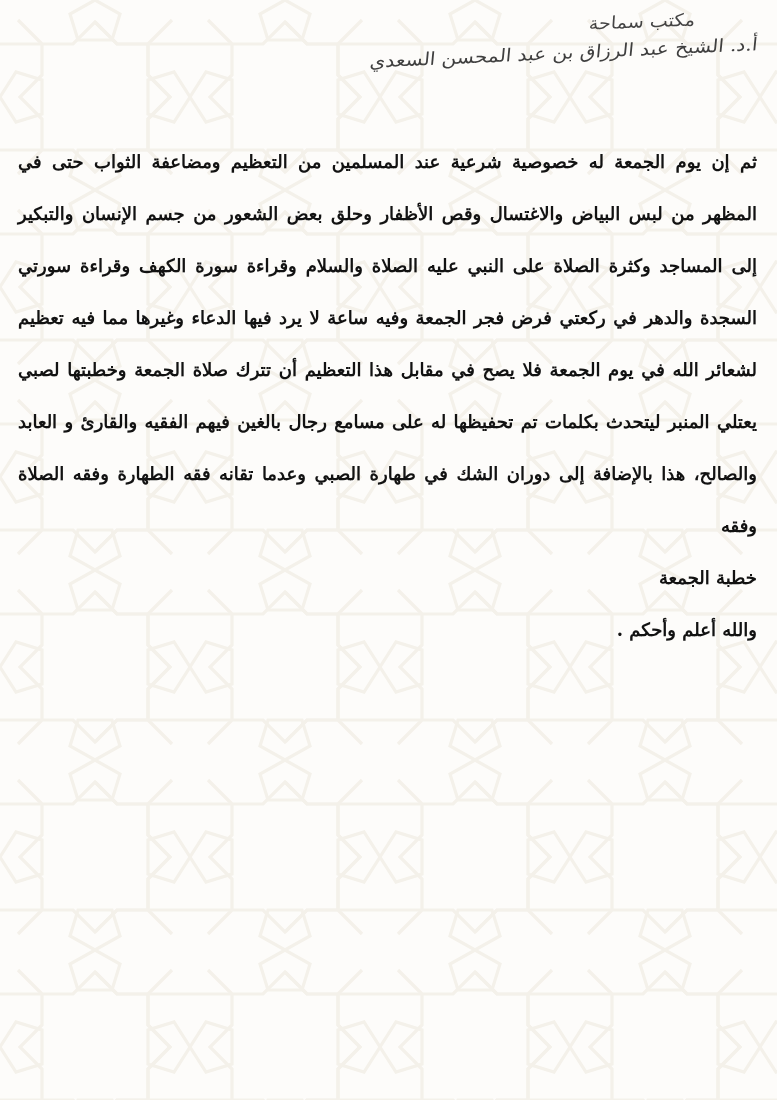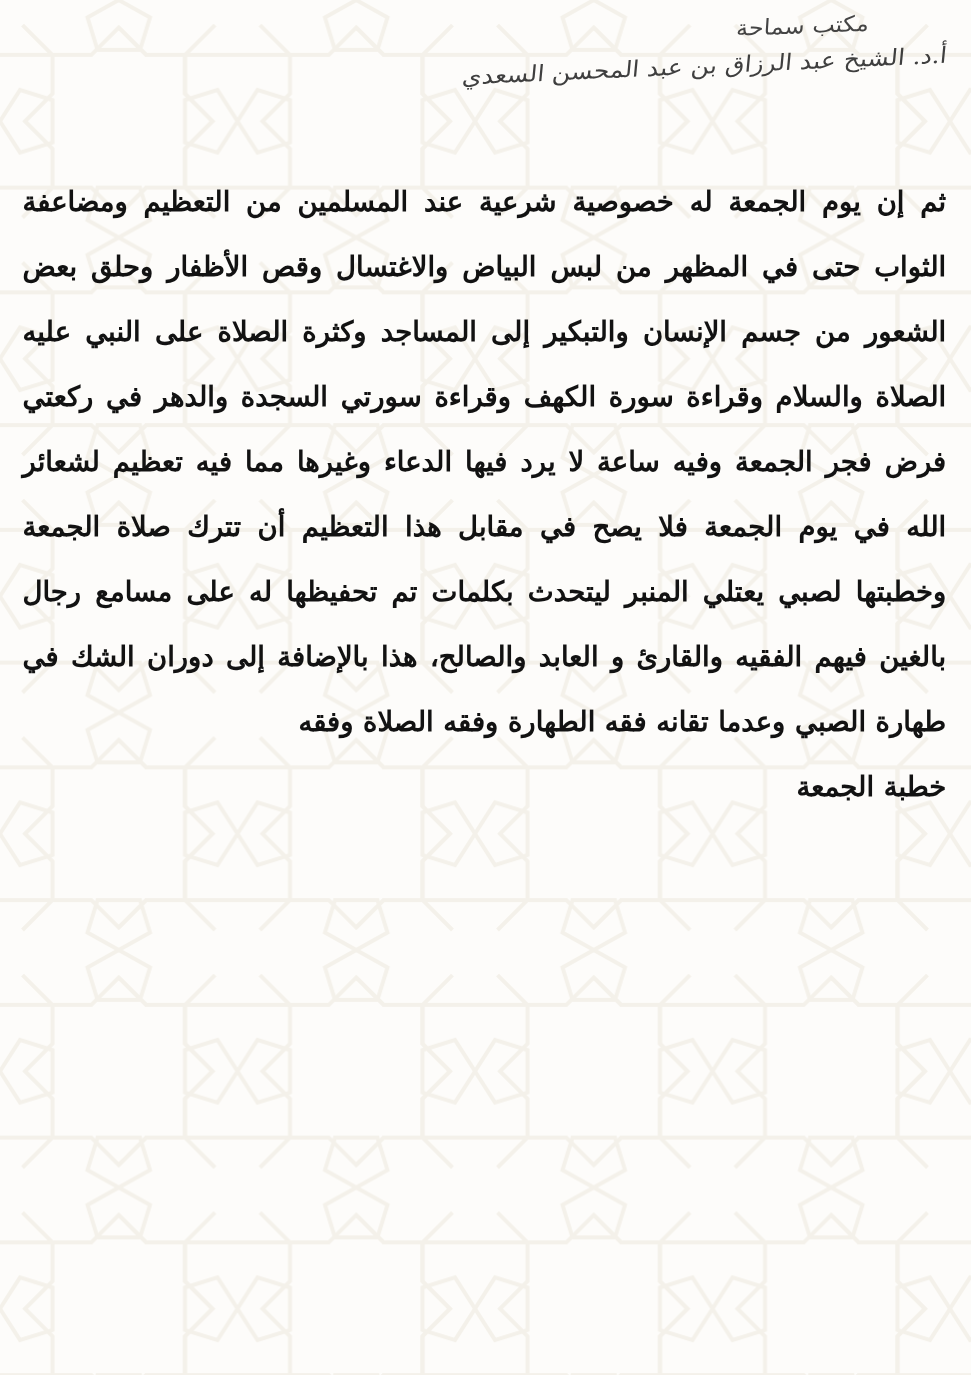--- a/index.html
+++ b/index.html
@@ -79,21 +79,21 @@
   #body-copy {
     position: absolute;
     top: 136px;
     right: 20px;
     left: 18px;
     direction: rtl;
     text-align: justify;
     text-align-last: right;
     color: #121212;
     font-family: "DejaVu Serif", "Liberation Serif", serif;
-    font-size: 22px;
+    font-size: 18px;
     line-height: 52px;
     font-weight: 600;
   }
 
   .para {
     margin: 0;
     text-align: justify;
     text-align-last: right;
   }
 
@@ -149,16 +149,17 @@
   </header>
 
   <main id="body-copy">
 
     <p class="para tail-right">ثم إن يوم الجمعة له خصوصية شرعية عند المسلمين من التعظيم ومضاعفة الثواب حتى في المظهر من لبس البياض والاغتسال وقص الأظفار وحلق بعض الشعور من جسم الإنسان والتبكير إلى المساجد وكثرة الصلاة على النبي عليه الصلاة والسلام وقراءة سورة الكهف وقراءة سورتي السجدة والدهر في ركعتي فرض فجر الجمعة وفيه ساعة لا يرد فيها الدعاء وغيرها مما فيه تعظيم لشعائر الله في يوم الجمعة فلا يصح في مقابل هذا التعظيم أن تترك صلاة الجمعة وخطبتها لصبي يعتلي المنبر ليتحدث بكلمات تم تحفيظها له على مسامع رجال بالغين فيهم الفقيه والقارئ و العابد والصالح، هذا بالإضافة إلى دوران الشك في طهارة الصبي وعدما تقانه فقه الطهارة وفقه الصلاة وفقه</p>
 
     <p class="line-right">خطبة الجمعة</p>
 
 
 
+    <p class="line-center">والله أعلم وأحكم .</p>
 
   </main>
 
 </div>
 
 </body></html>

